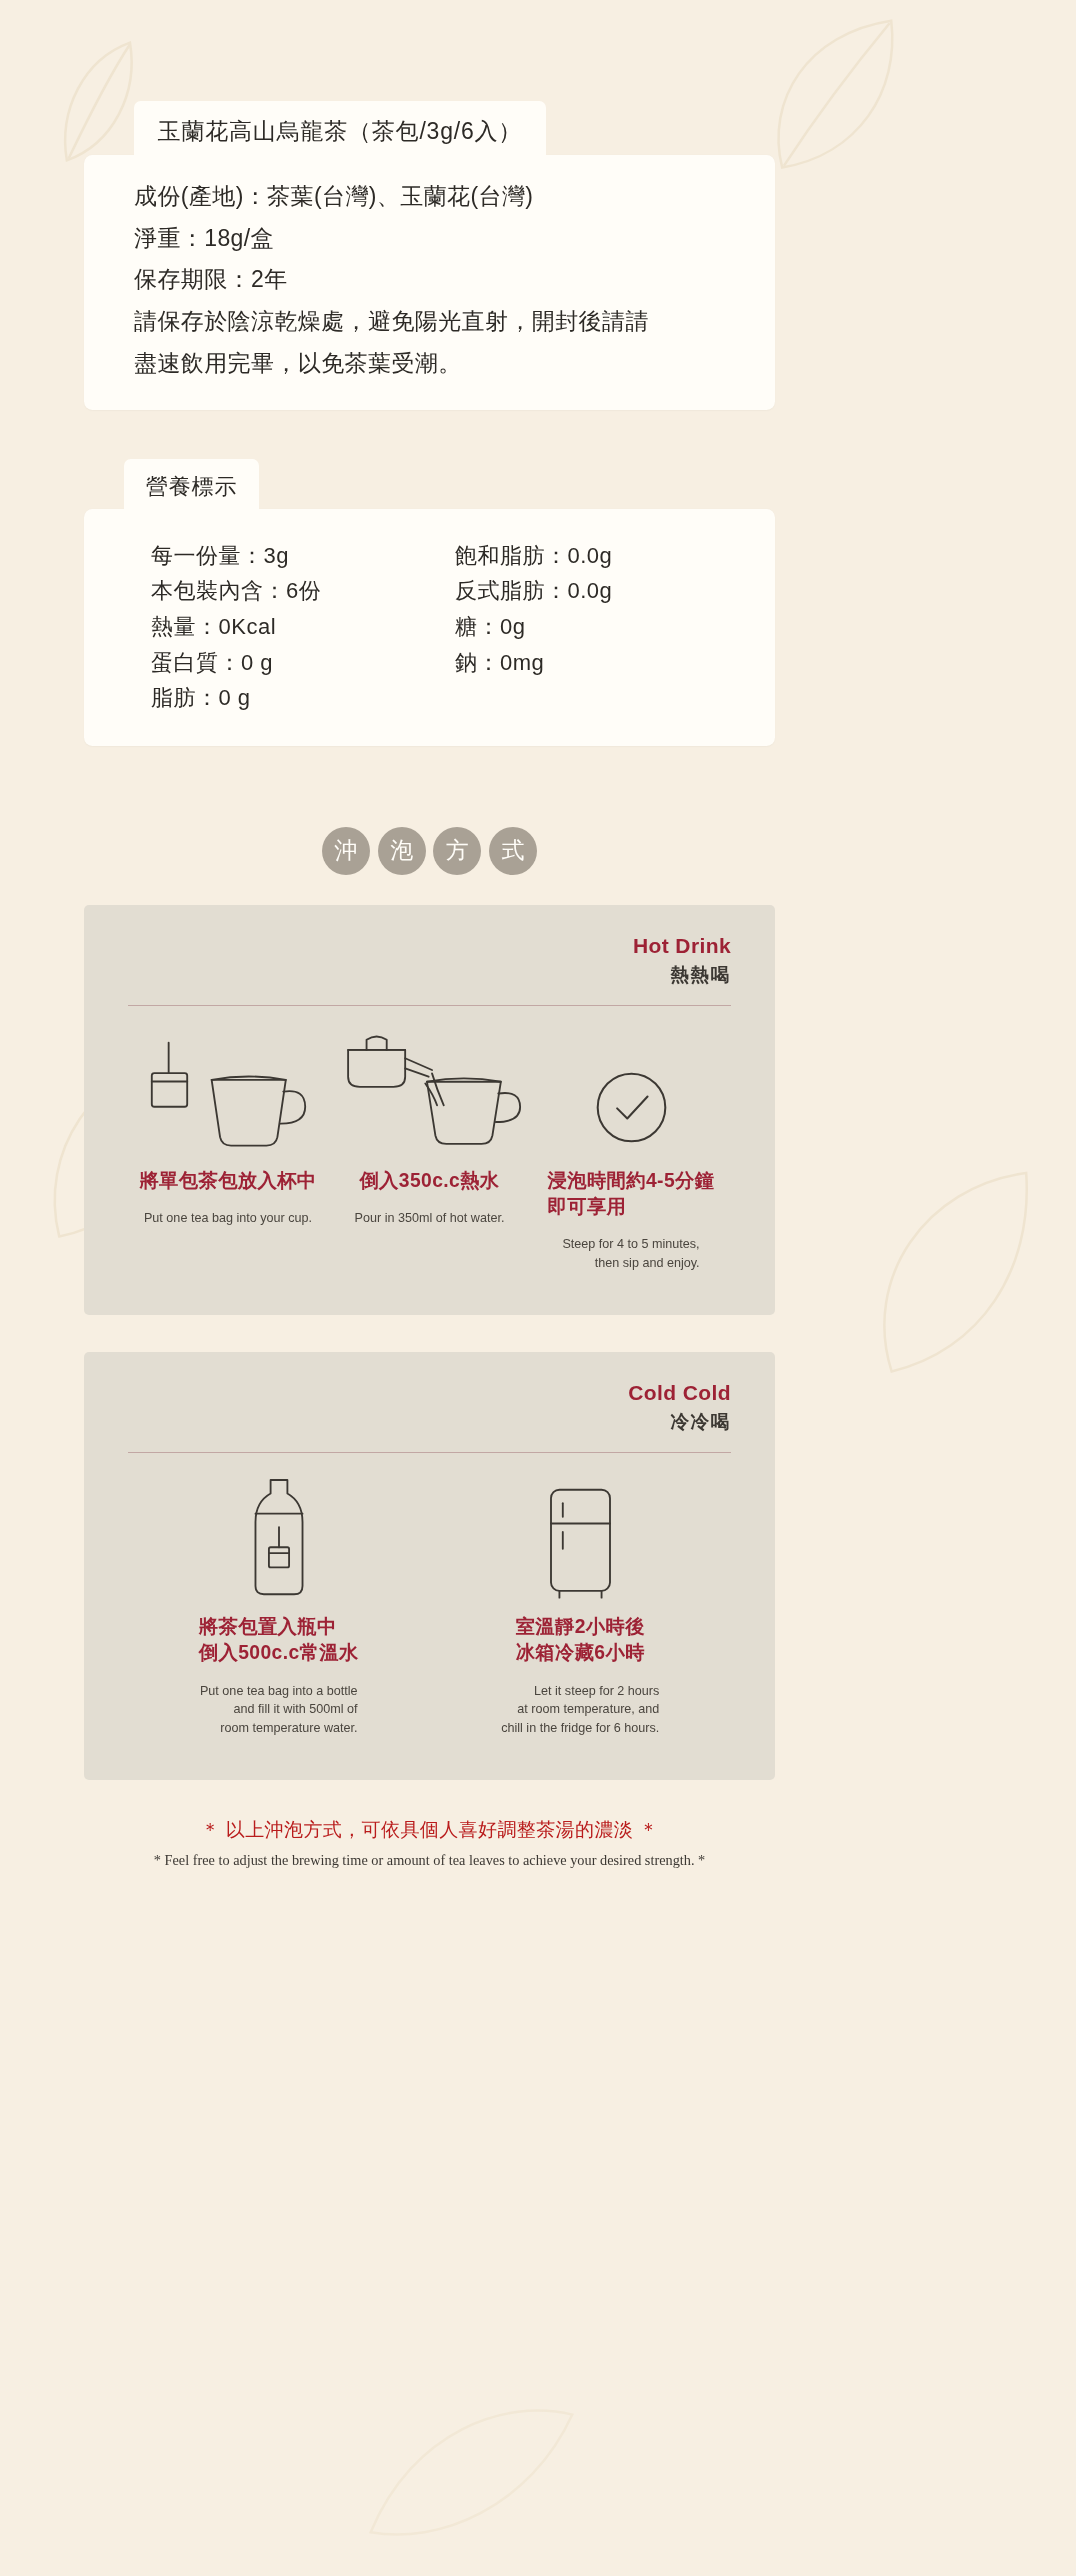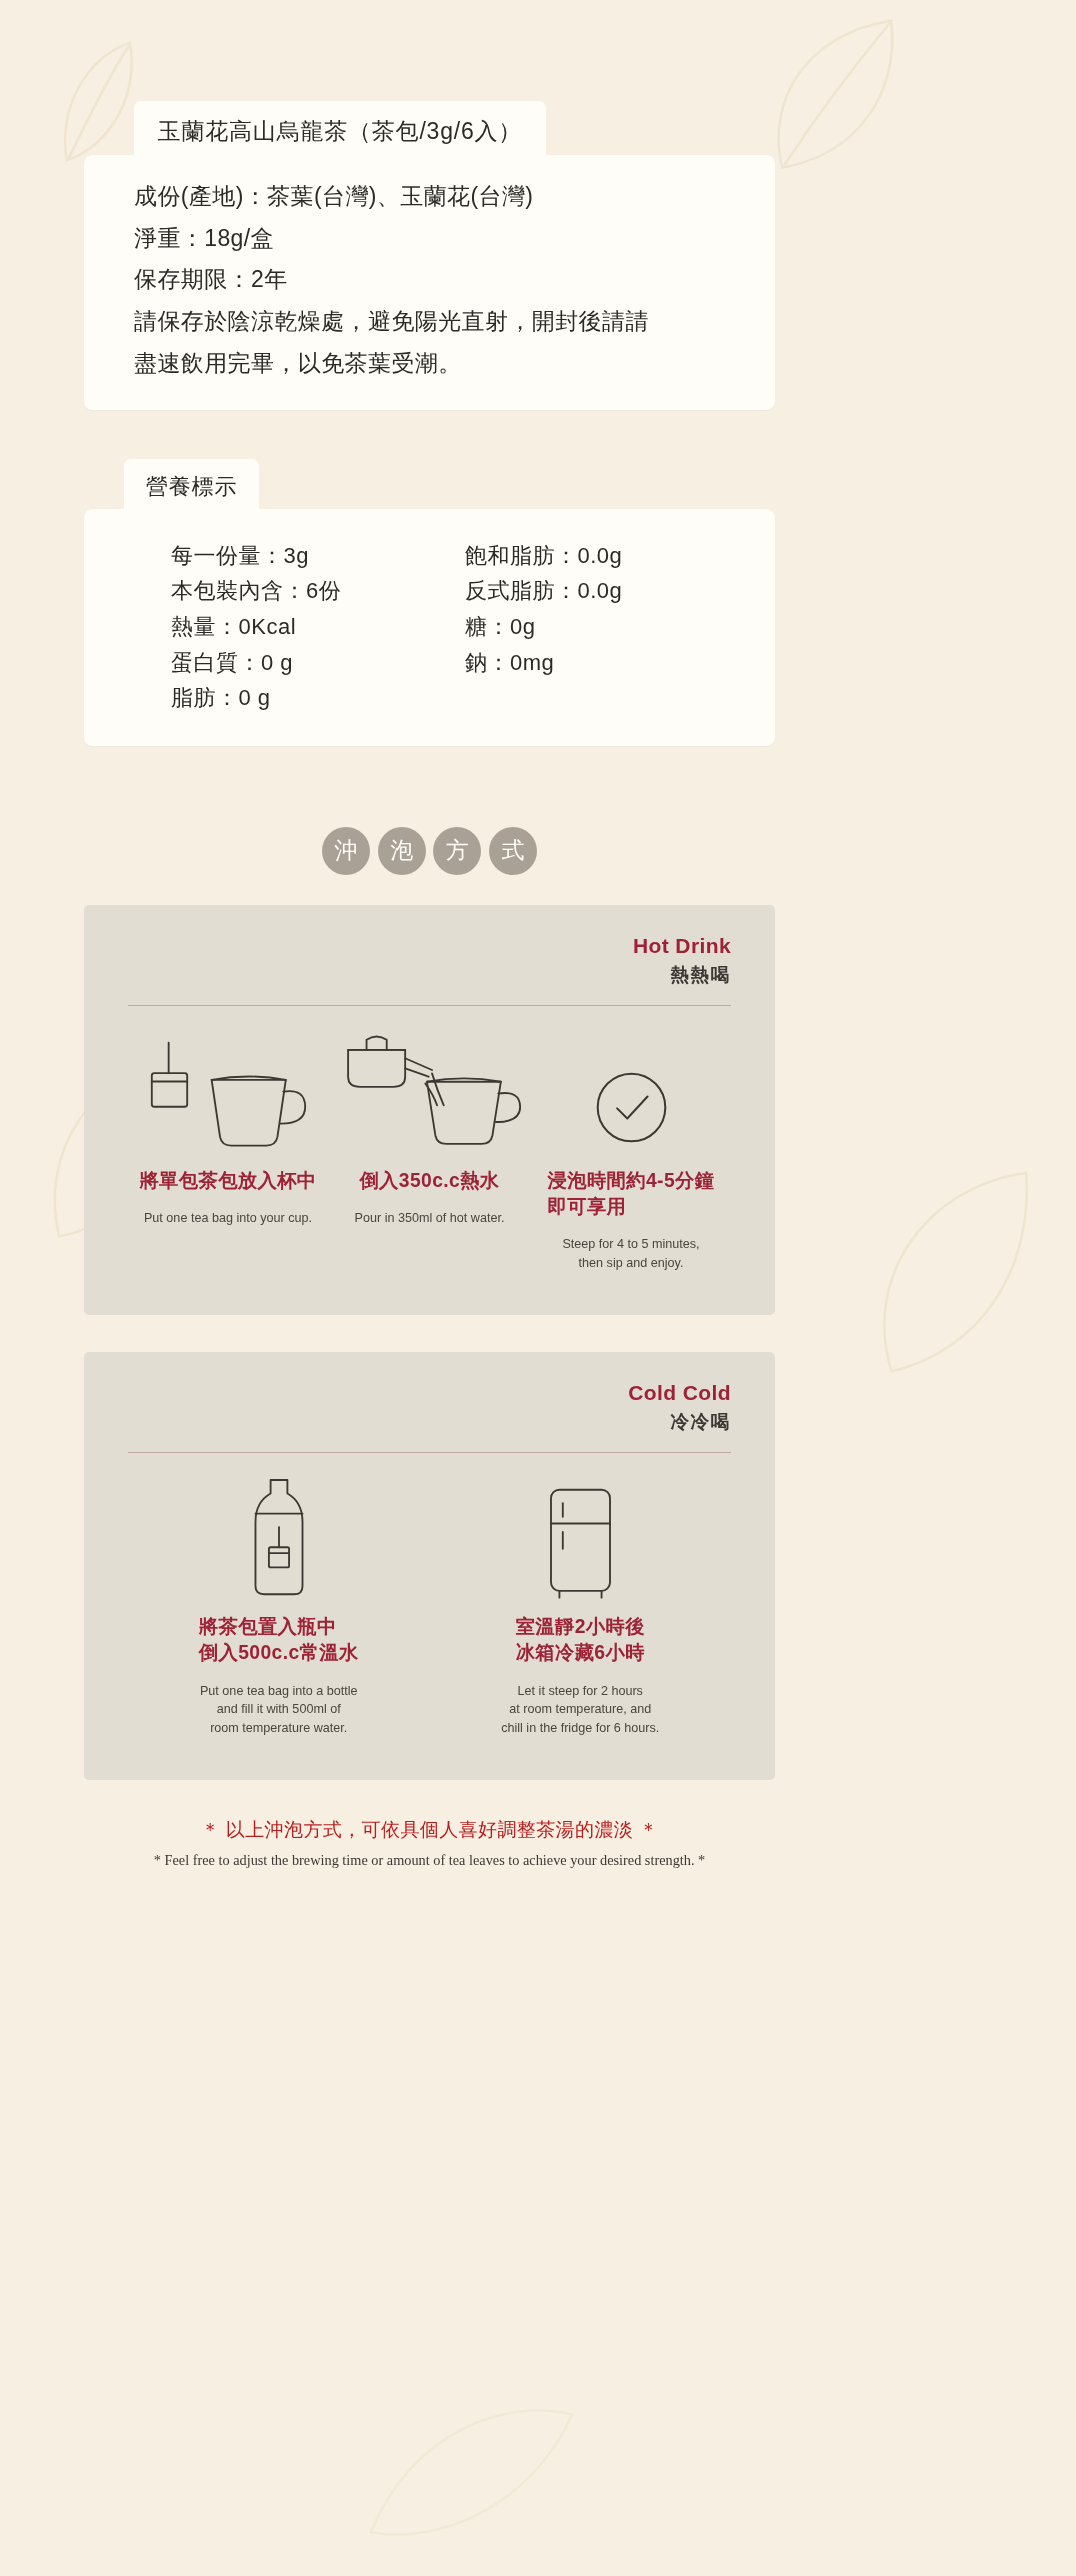--- a/index.html
+++ b/index.html
@@ -65,21 +65,21 @@
     border-radius: 6.7px 6.7px 0 0;
     padding: 13.5px 22px 10px 22px;
     font-size: 22px;
     letter-spacing: 0.8px;
     position: relative;
     left: 40px;
   }
   .nutri-card {
     background: #fffdf8;
     border-radius: 8.4px;
-    padding: 29px 50px 30px 70px;
+    padding: 29px 50px 30px 50px;
     margin-top: -3.4px;
     display: flex;
     box-shadow: 0 0.8px 1.7px rgba(0,0,0,0.03);
   }
   .nutri-col { flex: 1; padding-left: 34px; }
   .nutri-col:first-child { padding-left: 17px; }
   .nutri-col div {
     font-size: 22px;
     line-height: 1.62;
     letter-spacing: 0.5px;
@@ -154,21 +154,21 @@
     font-size: 19.3px;
     font-weight: bold;
     color: #9d2235;
     line-height: 1.35;
     letter-spacing: 0.4px;
   }
   .step-en {
     margin-top: 15px;
     font-size: 12.6px;
     color: #4a453e;
-    text-align: center;
+    text-align: right;
     line-height: 1.5;
   }
 
   
   .footnote {
     text-align: center;
     margin-top: 8.4px;
   }
   .footnote .zh {
     font-size: 19px;

